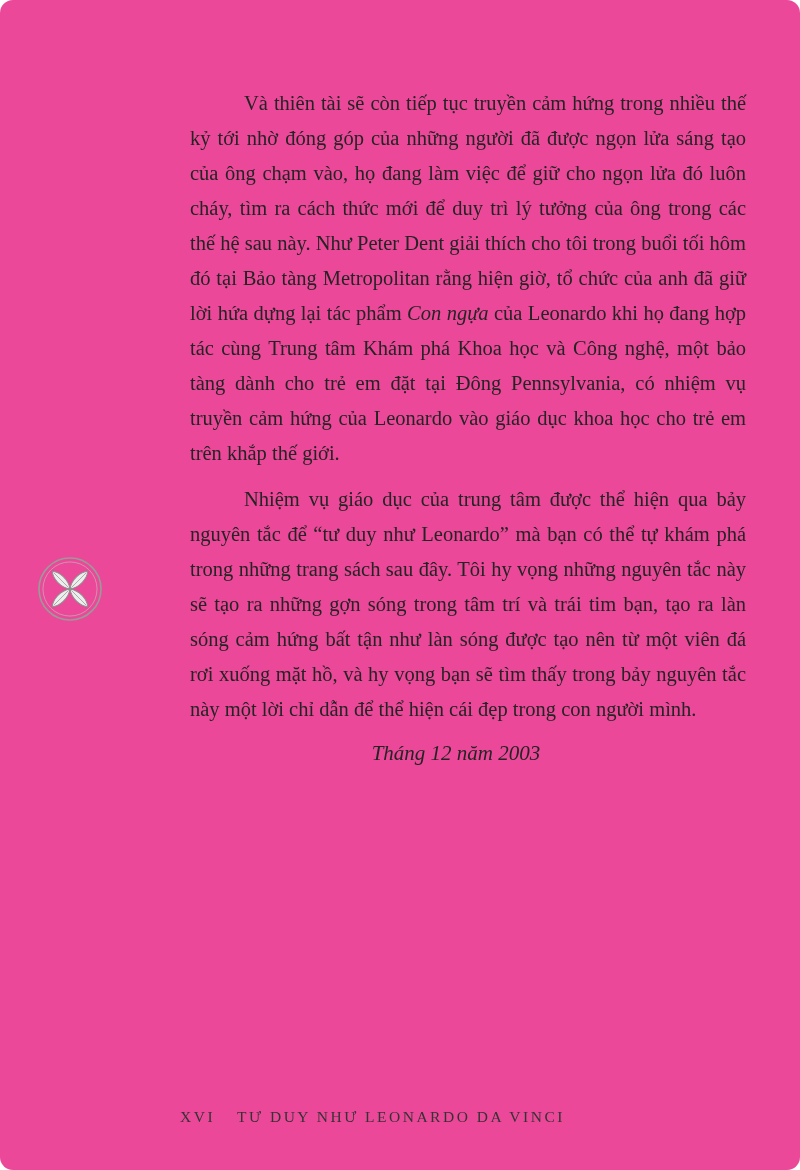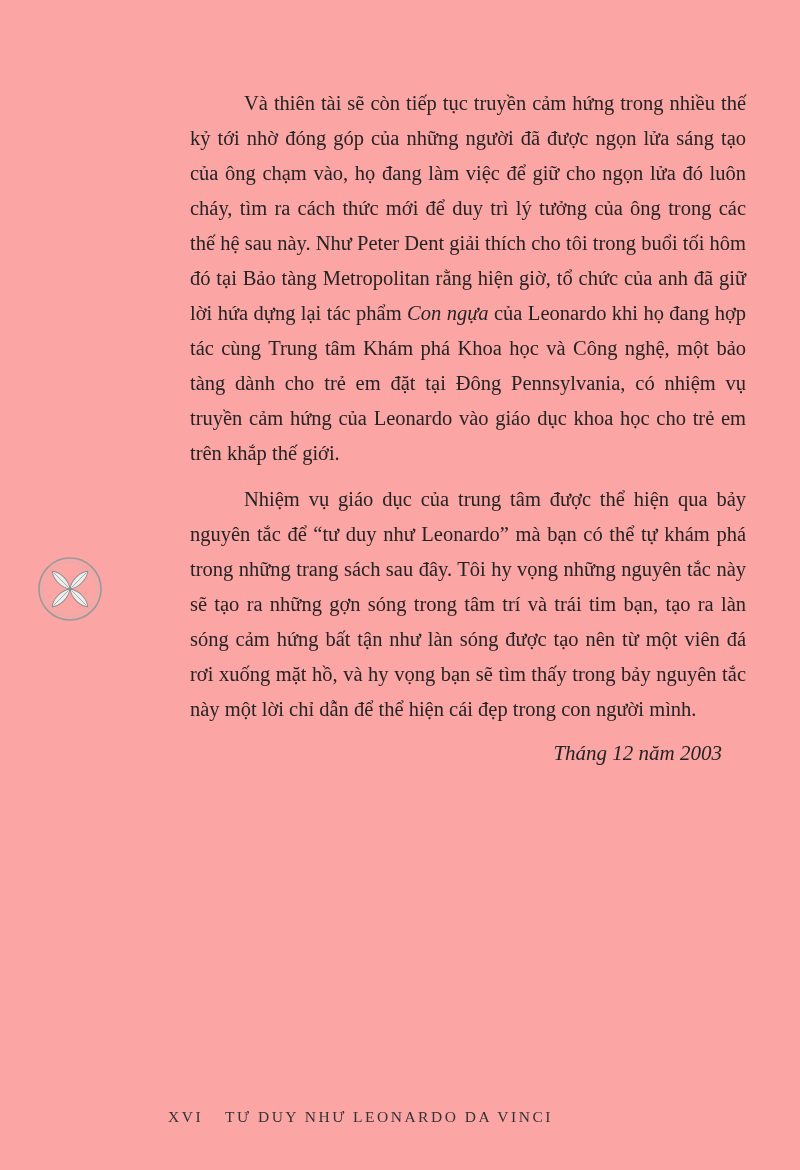--- a/index.html
+++ b/index.html
@@ -11,21 +11,22 @@
     width: 800px;
     height: 1170px;
     position: relative;
     font-family: "Liberation Serif", serif;
     color: #222222;
     overflow: hidden;
   }
   .page {
     position: absolute;
     inset: 0;
-    background: #fca5a5;
+    background: #ec4899;
+    border-radius: 13px;
   }
   .text-block {
     position: absolute;
     left: 190px;
     top: 86px;
     width: 556px;
   }
   .body-paragraph {
     margin: 0 0 11px 0;
     font-size: 20.5px;
@@ -42,39 +43,39 @@
     font-size: 21px;
     letter-spacing: 1.5px;
     text-align: right;
     padding-right: 26px;
     color: #242424;
   }
   .date-line {
     margin-top: 14px;
     font-size: 21px;
     font-style: italic;
-    text-align: right;
+    text-align: center;
     padding-right: 24px;
     color: #242424;
   }
   .ornament-wrap {
     position: absolute;
     left: 37px;
     top: 556px;
     width: 66px;
     height: 66px;
   }
   .ornament-wrap svg {
     width: 100%;
     height: 100%;
     display: block;
   }
   .running-footer {
     position: absolute;
-    left: 168px;
+    left: 180px;
     top: 1108px;
     font-size: 15.5px;
     color: #333333;
     letter-spacing: 2.5px;
     white-space: nowrap;
   }
   .running-footer .page-number {
     margin-right: 22px;
   }
 </style>

